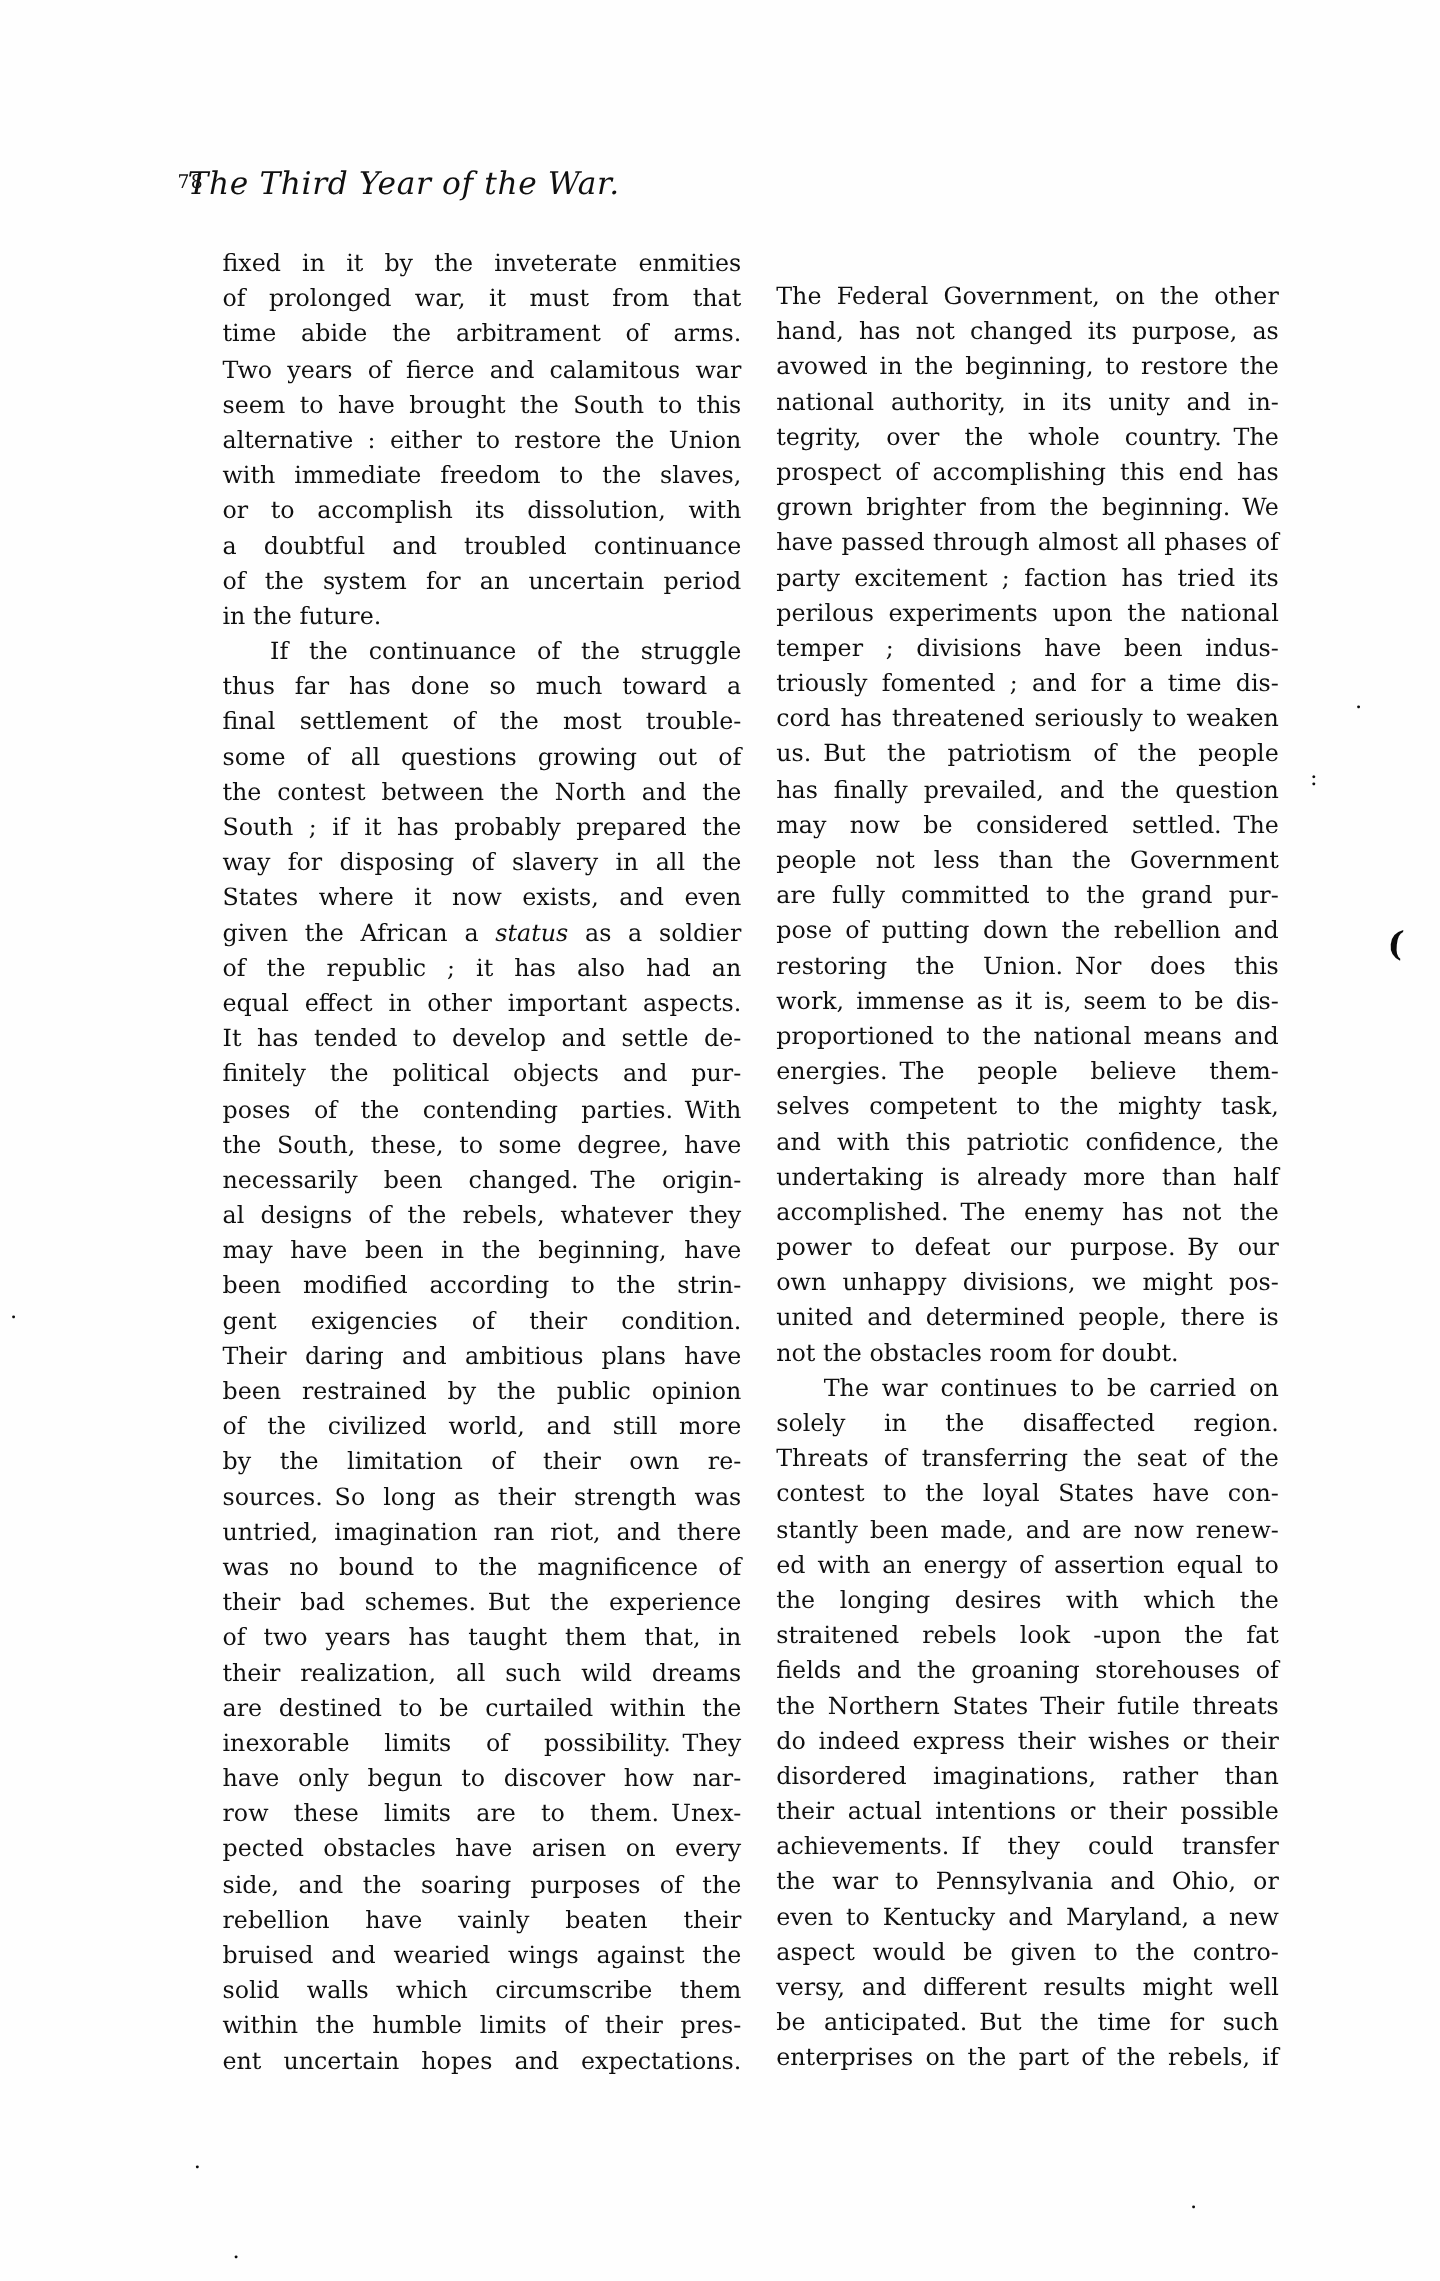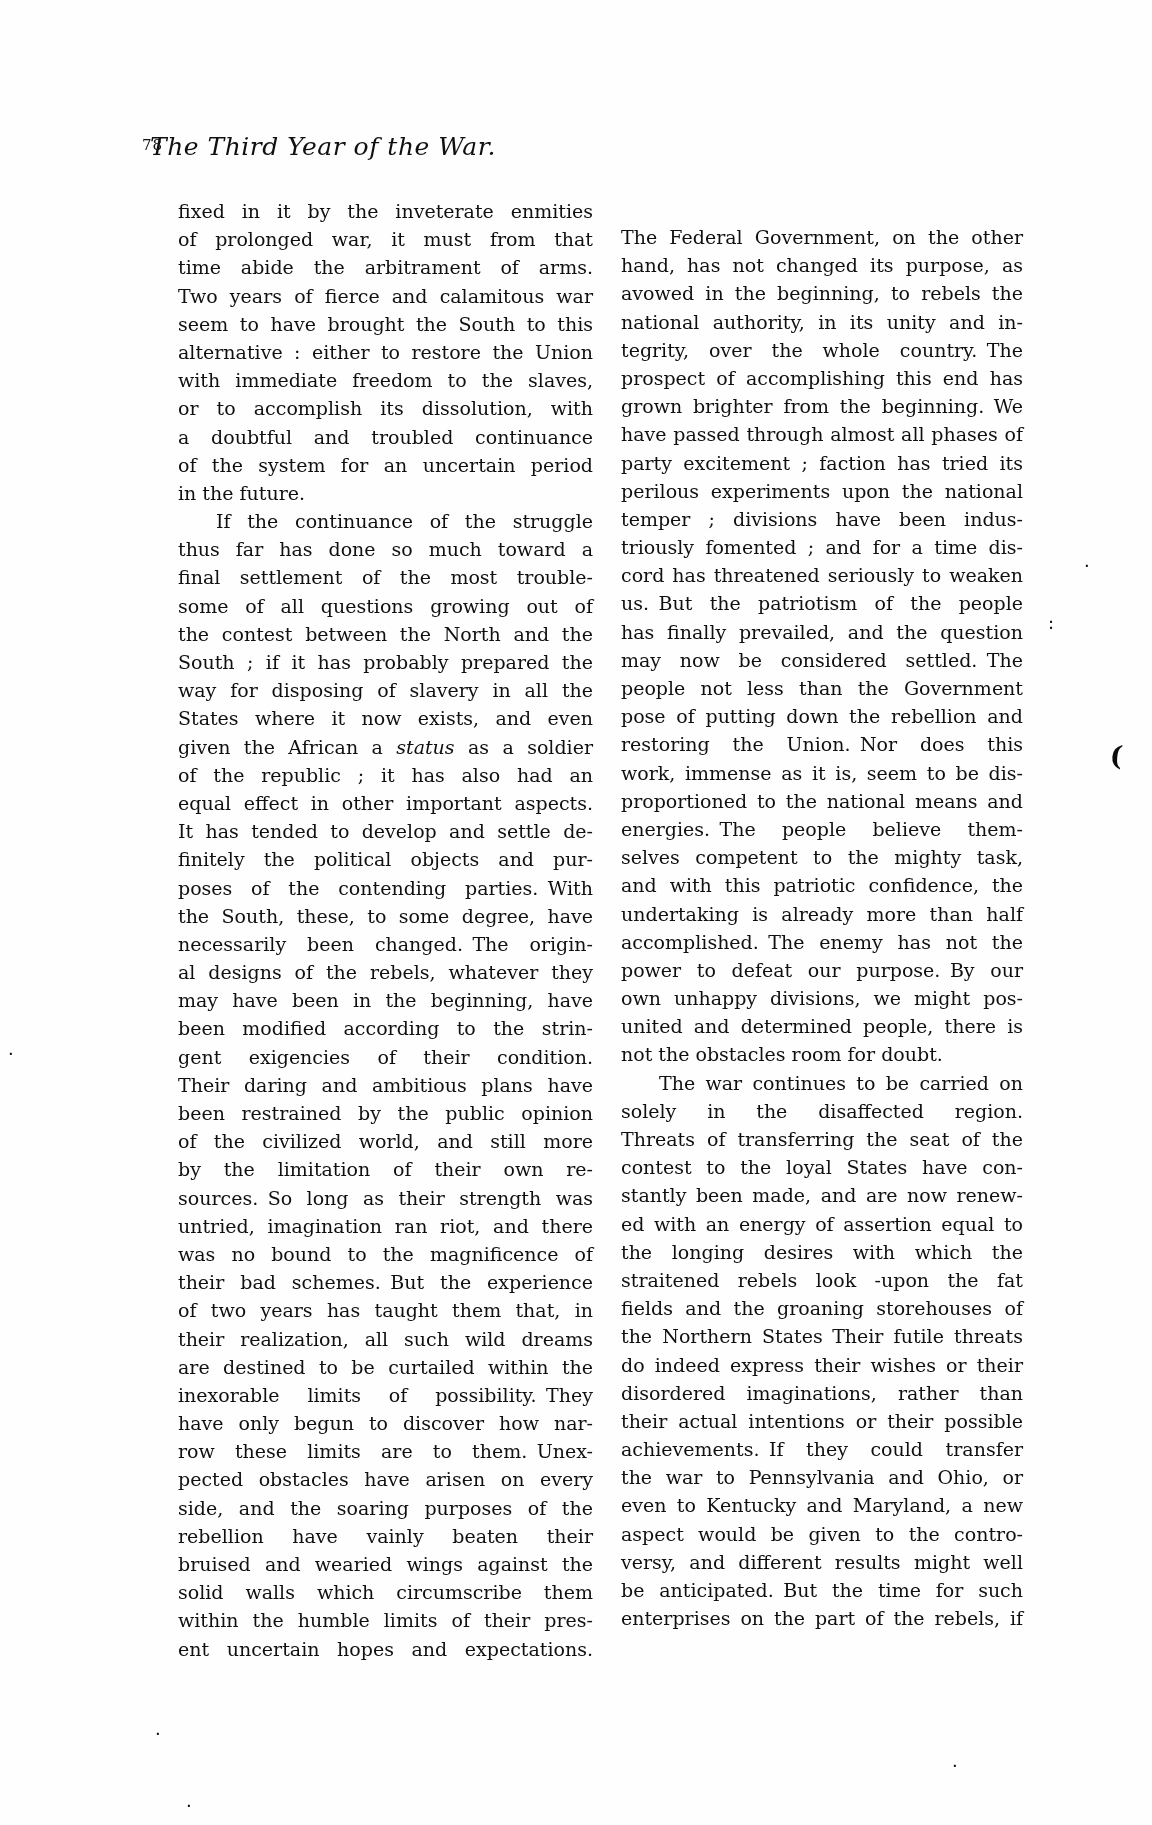--- a/index.html
+++ b/index.html
@@ -108,35 +108,36 @@
         <div class="tline">bruised and wearied wings against the</div>
         <div class="tline">solid walls which circumscribe them</div>
         <div class="tline">within the humble limits of their pres-</div>
         <div class="tline">ent uncertain hopes and expectations.</div>
       </div>
     </div>
   <div class="col col-right">
       <div class="para">
         <div class="tline">The Federal Government, on the other</div>
         <div class="tline">hand, has not changed its purpose, as</div>
-        <div class="tline">avowed in the beginning, to rebels the</div>
+        <div class="tline">avowed in the beginning, to restore the</div>
         <div class="tline">national authority, in its unity and in-</div>
         <div class="tline">tegrity, over the whole country. The</div>
         <div class="tline">prospect of accomplishing this end has</div>
         <div class="tline">grown brighter from the beginning. We</div>
         <div class="tline">have passed through almost all phases of</div>
         <div class="tline">party excitement ; faction has tried its</div>
         <div class="tline">perilous experiments upon the national</div>
         <div class="tline">temper ; divisions have been indus-</div>
         <div class="tline">triously fomented ; and for a time dis-</div>
         <div class="tline">cord has threatened seriously to weaken</div>
         <div class="tline">us. But the patriotism of the people</div>
         <div class="tline">has finally prevailed, and the question</div>
         <div class="tline">may now be considered settled. The</div>
         <div class="tline">people not less than the Government</div>
+        <div class="tline">are fully committed to the grand pur-</div>
         <div class="tline">pose of putting down the rebellion and</div>
         <div class="tline">restoring the Union. Nor does this</div>
         <div class="tline">work, immense as it is, seem to be dis-</div>
         <div class="tline">proportioned to the national means and</div>
         <div class="tline">energies. The people believe them-</div>
         <div class="tline">selves competent to the mighty task,</div>
         <div class="tline">and with this patriotic confidence, the</div>
         <div class="tline">undertaking is already more than half</div>
         <div class="tline">accomplished. The enemy has not the</div>
         <div class="tline">power to defeat our purpose. By our</div>

